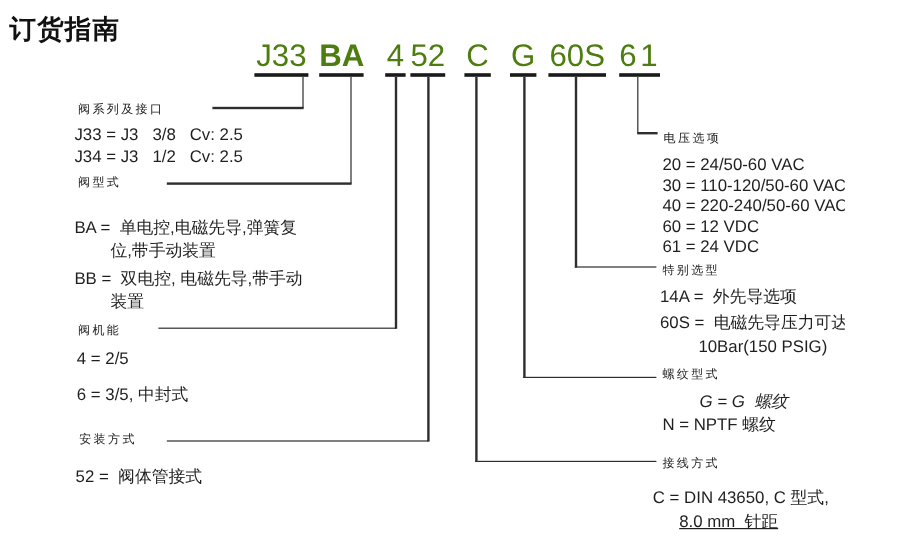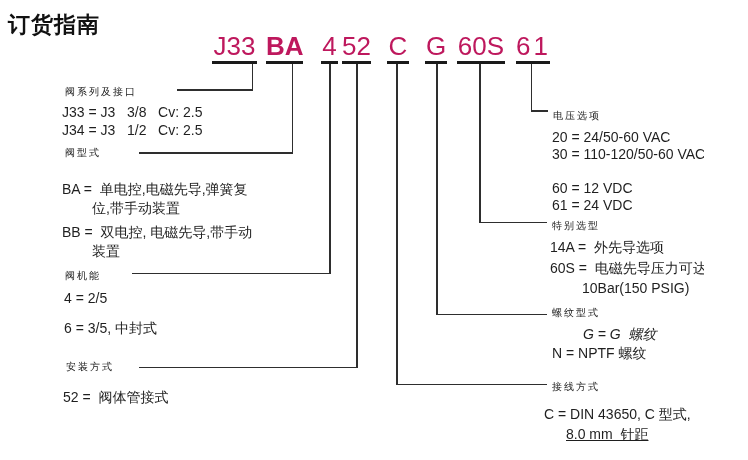--- a/index.html
+++ b/index.html
@@ -15,21 +15,21 @@
     position:absolute;left:8px;top:10px;
     font-size:22px;font-weight:bold;letter-spacing:1px;
     margin:0;color:#111;
   }
   .seg{
     position:absolute;top:33px;
     font-size:26px;line-height:26px;
     text-align:center;
     padding-bottom:2px;
     border-bottom:3px solid #1a1a1a;
-    color:#be185d;
+    color:#4d7c0f;
   }
   .seg.sp{letter-spacing:3px;}
   .vline,.hline{position:absolute;background:#2e2e2e;}
   .vline{width:1.5px;}
   .hline{height:1.5px;}
   .lbl{
     position:absolute;
     font-size:10px;line-height:16px;letter-spacing:2px;
     white-space:pre;color:#1a1a1a;
   }
@@ -92,20 +92,21 @@
   <div class="lbl" style="left:65px;top:268px;">阀机能</div>
   <div class="opt" style="left:64px;top:290px;">4 = 2/5</div>
   <div class="opt" style="left:64px;top:320px;text-align:center;">6 = 3/5, 中封式</div>
 
   <div class="lbl" style="left:66px;top:359px;">安装方式</div>
   <div class="opt" style="left:63px;top:389px;">52 =  阀体管接式</div>
 
   <div class="lbl" style="left:553px;top:108px;">电压选项</div>
   <div class="opt" style="left:552px;top:129px;">20 = 24/50-60 VAC</div>
   <div class="opt" style="left:552px;top:146px;">30 = 110-120/50-60 VAC</div>
+  <div class="opt" style="left:552px;top:163px;">40 = 220-240/50-60 VAC</div>
   <div class="opt" style="left:552px;top:180px;">60 = 12 VDC</div>
   <div class="opt" style="left:552px;top:197px;">61 = 24 VDC</div>
 
   <div class="lbl" style="left:552px;top:218px;">特别选型</div>
   <div class="opt" style="left:550px;top:239px;">14A =  外先导选项</div>
   <div class="opt" style="left:550px;top:260px;">60S =  电磁先导压力可达</div>
   <div class="opt" style="left:582px;top:280px;">10Bar(150 PSIG)</div>
 
   <div class="lbl" style="left:552px;top:305px;">螺纹型式</div>
   <div class="opt" style="left:583px;top:326px;font-style:italic;">G = G  螺纹</div>

